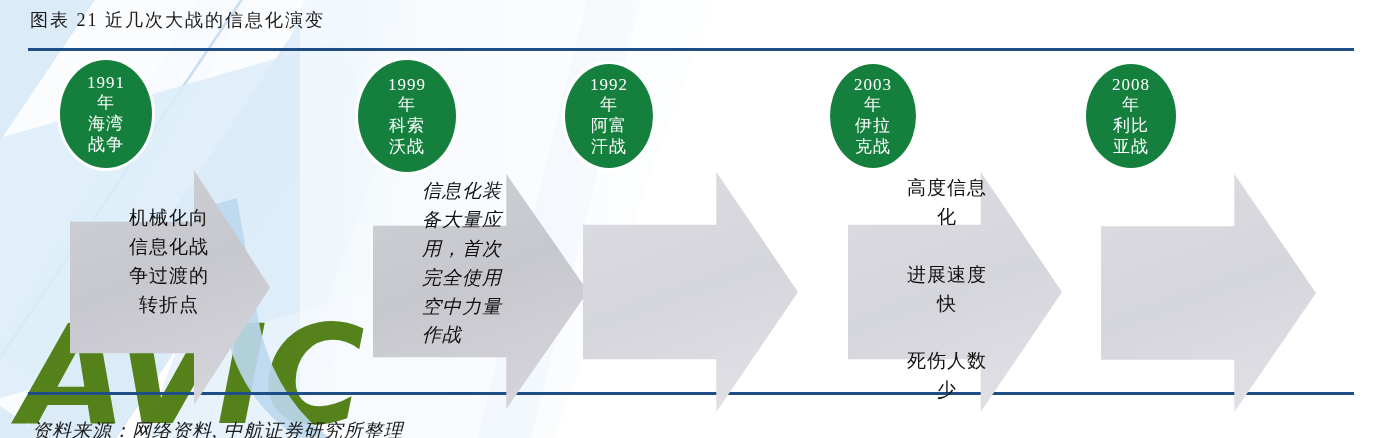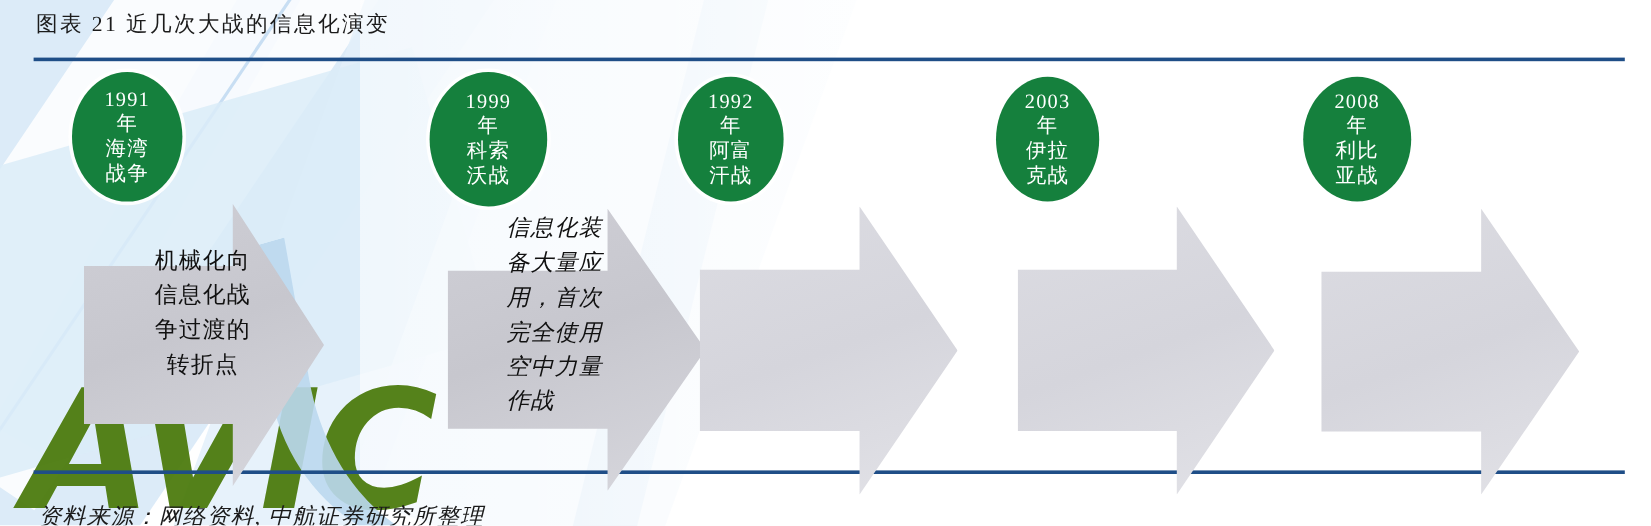--- a/index.html
+++ b/index.html
@@ -275,20 +275,28 @@
     </div>
 
     <div class="node" style="left:830px;width:265px;">
       <div class="badge" style="left:0px;top:12px;width:86px;height:104px;">
         <span class="badge-text">2003
 年
 伊拉
 克战</span>
       </div>
       <div class="arrow arrow-4 light" style="left:18px;top:120px;width:214px;height:240px;"></div>
+      <div class="arrow-text centered" style="left:58px;top:122px;width:118px;">高度信息
+化
+
+进展速度
+快
+
+死伤人数
+少</div>
     </div>
 
     <div class="node" style="left:1095px;width:281px;">
       <div class="badge" style="left:-9px;top:12px;width:90px;height:104px;">
         <span class="badge-text">2008
 年
 利比
 亚战</span>
       </div>
       <div class="arrow arrow-5 light" style="left:6px;top:122px;width:215px;height:238px;"></div>

